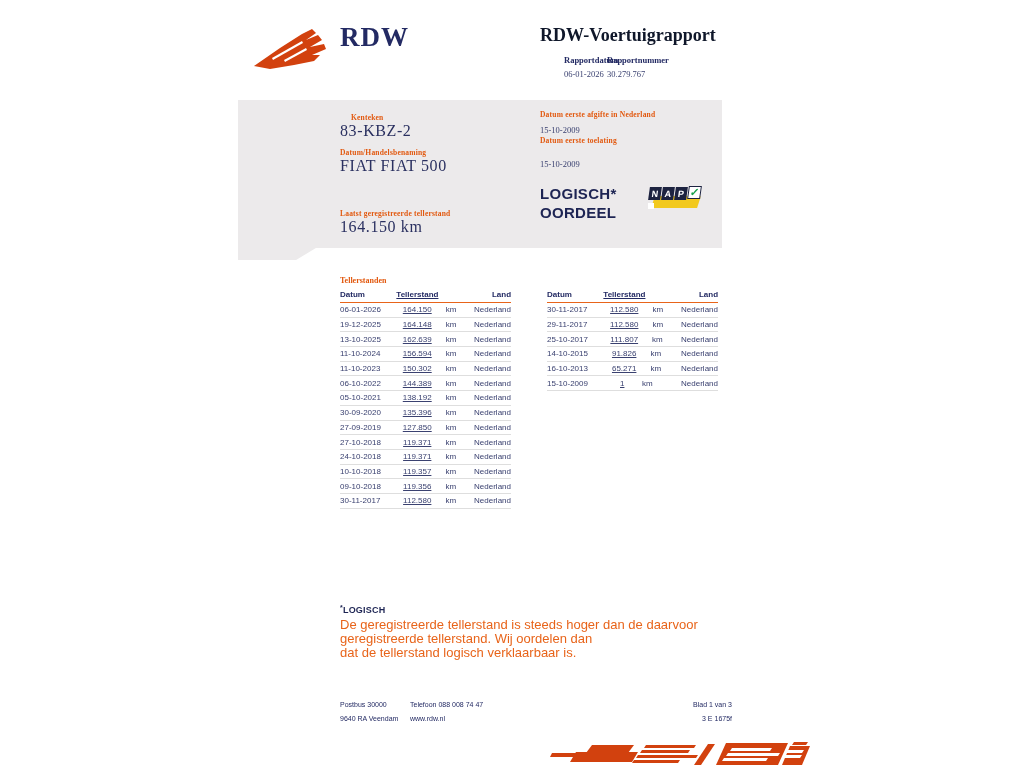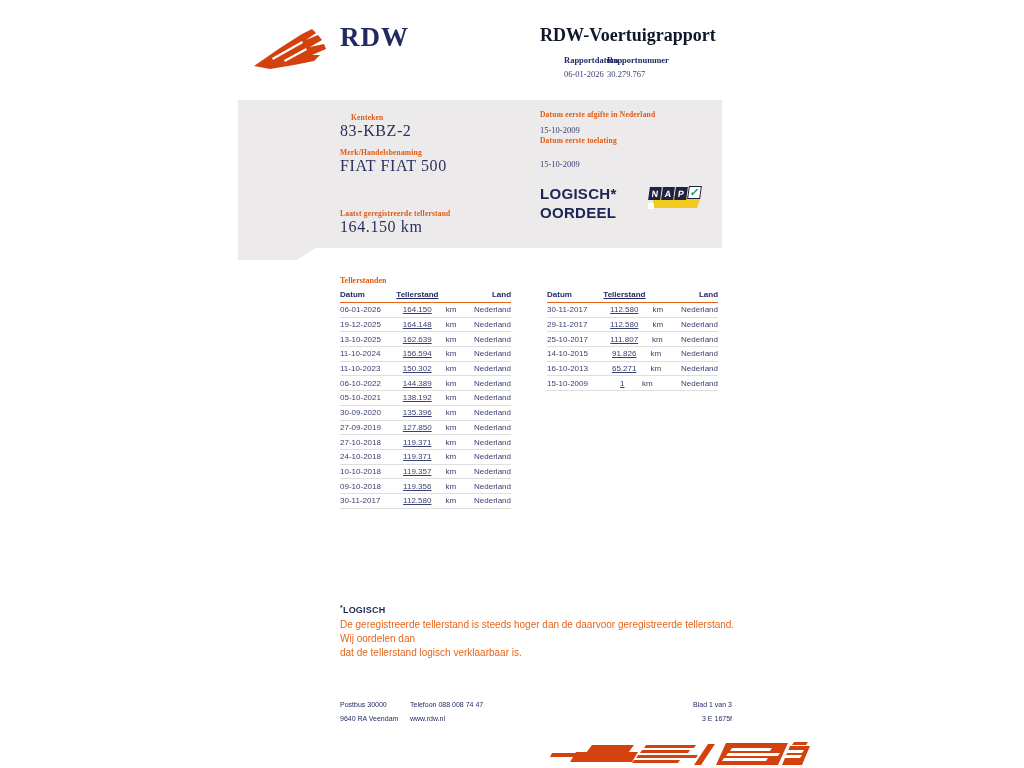--- a/index.html
+++ b/index.html
@@ -107,21 +107,21 @@
   .c-land { width:52px; text-align:right; }
 
   
   .fn-title {
     left:340px; top:604px;
     font-size:9px; font-weight:900; color:#1d2453; letter-spacing:.2px;
   }
   .fn-title .ast { font-size:7px; vertical-align:3px; }
   .fn-text {
     left:340px; top:618px; width:396px;
-    font-size:10px; line-height:14px; color:#e8641a;
+    font-size:13px; line-height:14px; color:#e8641a;
   }
 
   
   .foot { font-size:7px; color:#232a63; line-height:14px; }
   .foot-a { left:340px; top:698px; }
   .foot-b { left:410px; top:698px; }
   .foot-c { left:602px; top:698px; width:130px; text-align:right; }
 
   
   .deco { left:540px; top:740px; width:272px; height:28px; }
@@ -145,21 +145,21 @@
 </div>
 <div class="abs meta meta-num">
   <div class="lbl">Rapportnummer</div>
   <div class="val">30.279.767</div>
 </div>
 
 <div class="abs panel">
   <div class="p-lbl" style="left:102px; top:13px;margin-left:11px;">Kenteken</div>
   <div class="p-big" style="left:102px; top:22px;">83-KBZ-2</div>
 
-  <div class="p-lbl" style="left:102px; top:48px;">Merk/Handelsbenaming</div>
+  <div class="p-lbl" style="left:102px; top:48px;">Datum/Handelsbenaming</div>
   <div class="p-big" style="left:102px; top:57px;">FIAT FIAT 500</div>
 
   <div class="p-lbl" style="left:102px; top:109px;">Laatst geregistreerde tellerstand</div>
   <div class="p-big" style="left:102px; top:118px;">164.150 km</div>
 
   <div class="p-lbl" style="left:302px; top:10px;">Datum eerste afgifte in Nederland</div>
   <div class="p-small" style="left:302px; top:25px;">15-10-2009</div>
 
   <div class="p-lbl" style="left:302px; top:36px;">Datum eerste toelating</div>
   <div class="p-small" style="left:302px; top:59px;">15-10-2009</div>

